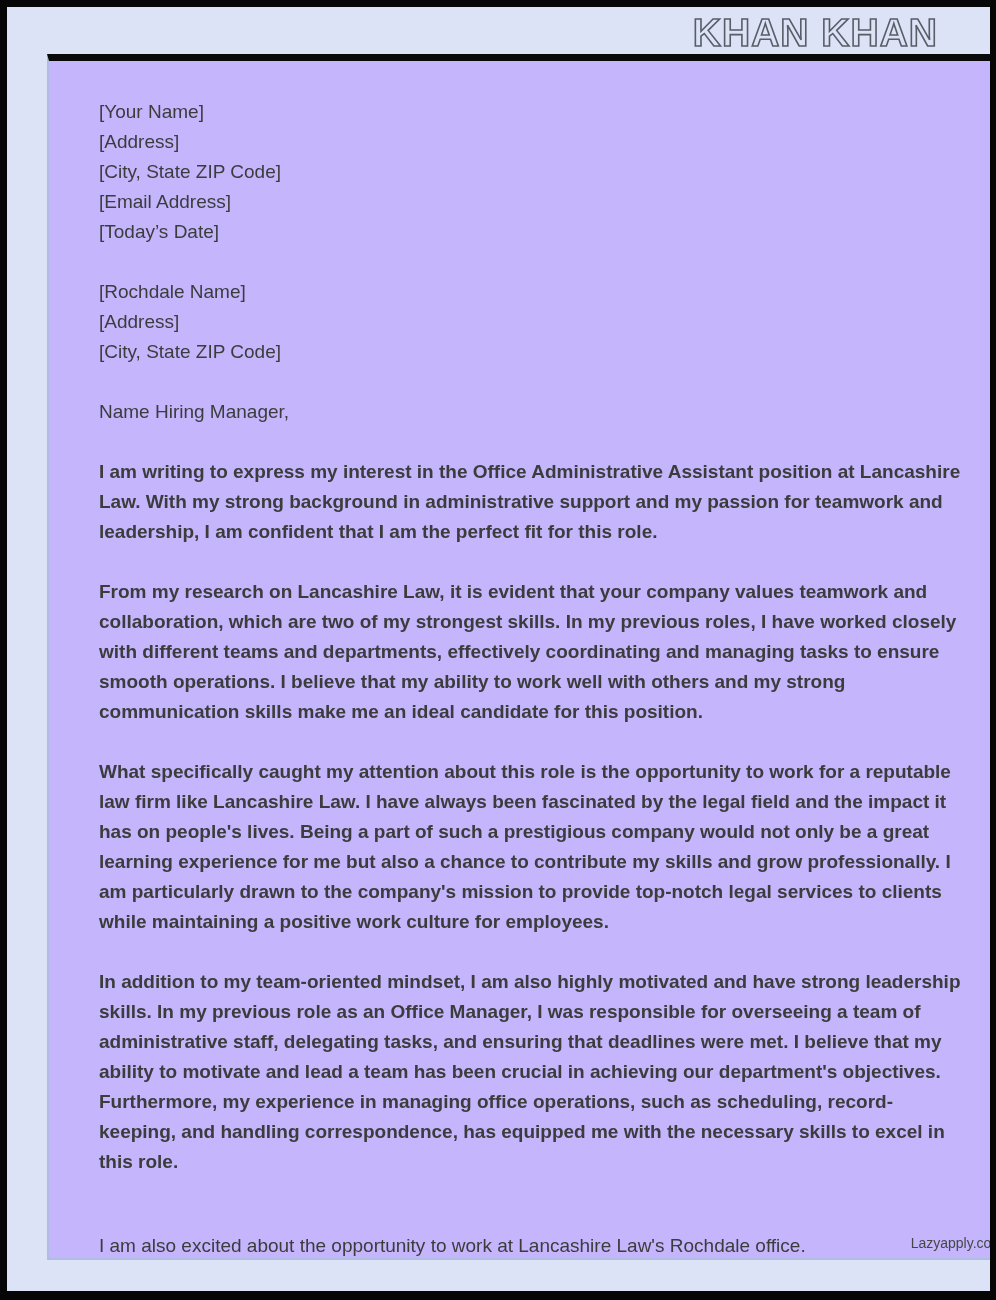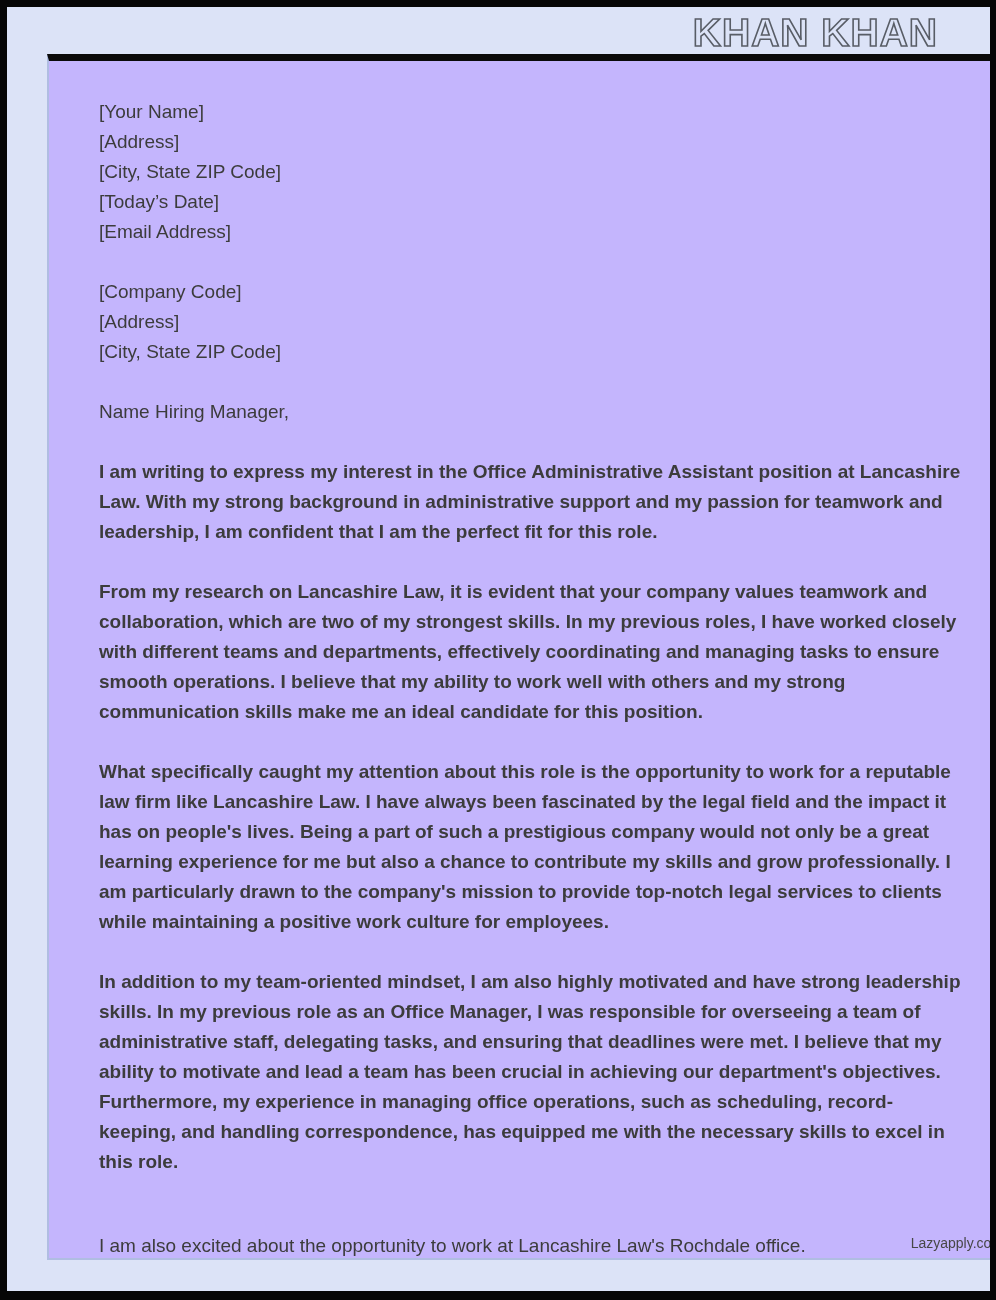--- a/index.html
+++ b/index.html
@@ -88,26 +88,26 @@
 
 <div class="header-name">KHAN KHAN</div>
 
 <div class="document">
   <div class="letter">
 
     <div class="block">
       <span class="addr-line">[Your Name]</span>
       <span class="addr-line">[Address]</span>
       <span class="addr-line">[City, State ZIP Code]</span>
+      <span class="addr-line">[Email Address]</span>
       <span class="addr-line">[Today’s Date]</span>
-      <span class="addr-line">[Email Address]</span>
     </div>
 
     <div class="block">
-      <span class="addr-line">[Company Code]</span>
+      <span class="addr-line">[Rochdale Name]</span>
       <span class="addr-line">[Address]</span>
       <span class="addr-line">[City, State ZIP Code]</span>
     </div>
 
     <div class="block">Name Hiring Manager,</div>
 
     <p>I am writing to express my interest in the Office Administrative Assistant position at Lancashire Law. With my strong background in administrative support and my passion for teamwork and leadership, I am confident that I am the perfect fit for this role.</p>
     <p>From my research on Lancashire Law, it is evident that your company values teamwork and collaboration, which are two of my strongest skills. In my previous roles, I have worked closely with different teams and departments, effectively coordinating and managing tasks to ensure smooth operations. I believe that my ability to work well with others and my strong communication skills make me an ideal candidate for this position.</p>
     <p>What specifically caught my attention about this role is the opportunity to work for a reputable law firm like Lancashire Law. I have always been fascinated by the legal field and the impact it has on people's lives. Being a part of such a prestigious company would not only be a great learning experience for me but also a chance to contribute my skills and grow professionally. I am particularly drawn to the company's mission to provide top-notch legal services to clients while maintaining a positive work culture for employees.</p>
     <p>In addition to my team-oriented mindset, I am also highly motivated and have strong leadership skills. In my previous role as an Office Manager, I was responsible for overseeing a team of administrative staff, delegating tasks, and ensuring that deadlines were met. I believe that my ability to motivate and lead a team has been crucial in achieving our department's objectives. Furthermore, my experience in managing office operations, such as scheduling, record-keeping, and handling correspondence, has equipped me with the necessary skills to excel in this role.</p>

